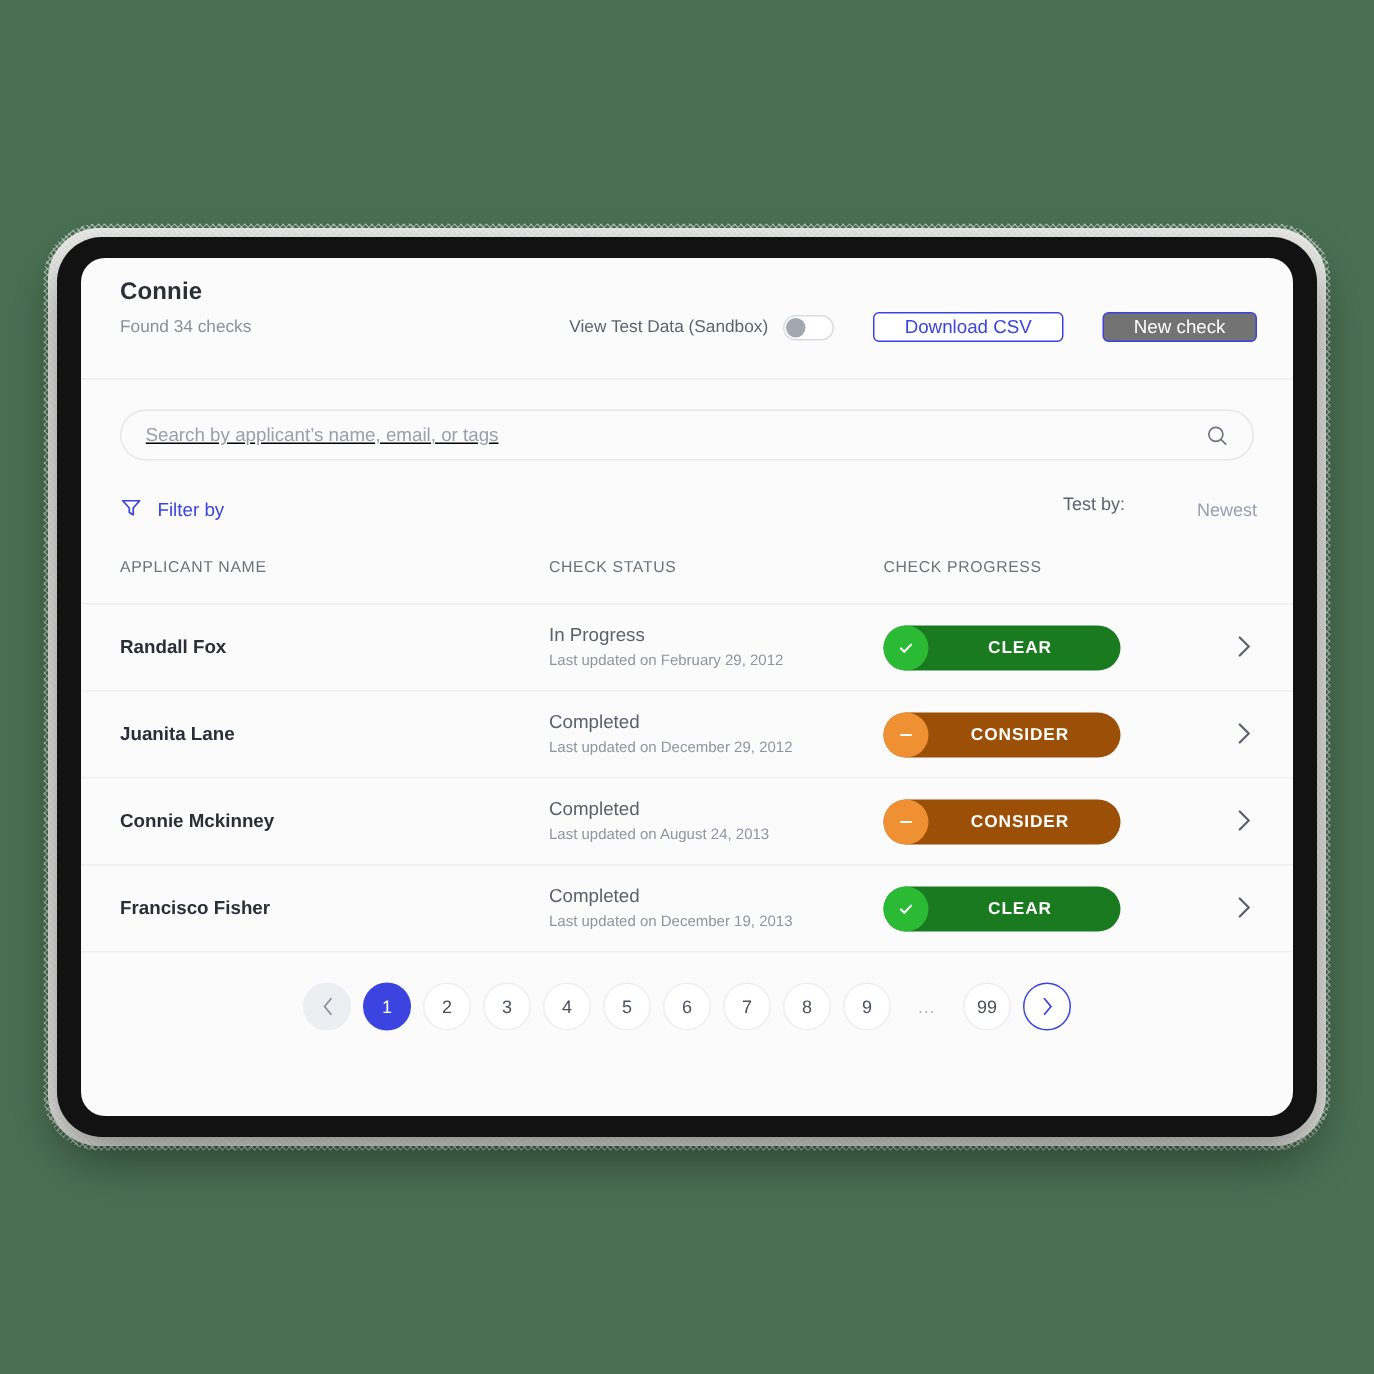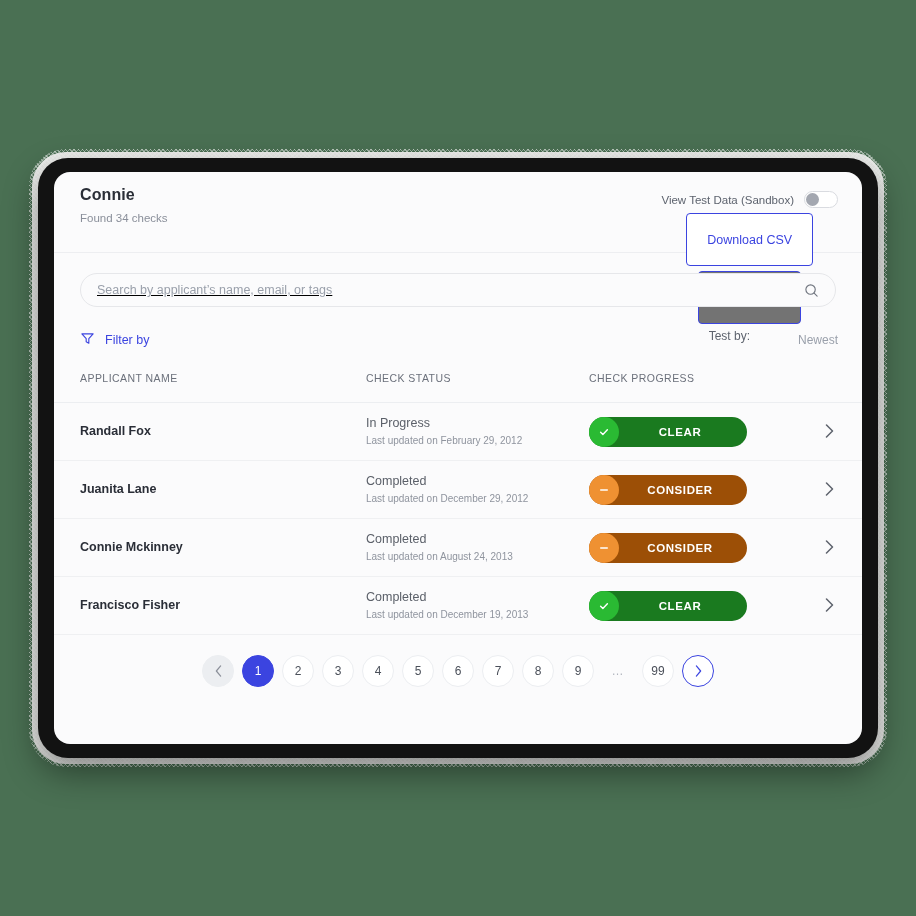--- a/index.html
+++ b/index.html
@@ -69,37 +69,37 @@
   .title {
     position: absolute; left: 26px; top: 14px;
     font-size: 16px; font-weight: 700; color: #2a2e37;
     letter-spacing: .1px;
   }
   .subtitle {
     position: absolute; left: 26px; top: 40px;
     font-size: 11.5px; color: #8a8f9a;
   }
   .header-actions {
-    position: absolute; right: 24px; top: 19px;
-    display: flex; align-items: center; gap: 5px; flex-direction: column;
+    position: absolute; right: 24px; top: 36px;
+    display: flex; align-items: center; gap: 26px;
   }
   .toggle-wrap { display: flex; align-items: center; gap: 10px; }
   .toggle-label { font-size: 11.5px; color: #5d636e; white-space: nowrap; }
   .toggle {
     width: 34px; height: 17px; border-radius: 9px;
     border: 1px solid #d9dbe0; background: #fff;
     position: relative; cursor: pointer;
   }
   .toggle .knob {
     position: absolute; left: 1px; top: 1px;
     width: 13px; height: 13px; border-radius: 50%;
     background: #a3a7b0;
   }
   .btn {
-    height: 53px; border-radius: 4px;
+    height: 20px; border-radius: 4px;
     display: flex; align-items: center; justify-content: center;
     font-size: 12.5px; cursor: pointer; white-space: nowrap;
   }
   .btn-outline {
     padding: 0 20px;
     border: 1px solid #3b44e0; color: #3b44e0; background: #fff;
   }
   .btn-primary {
     padding: 0 20px;
     border: 1px solid #3b44e0; color: #fff; background: #737373;

